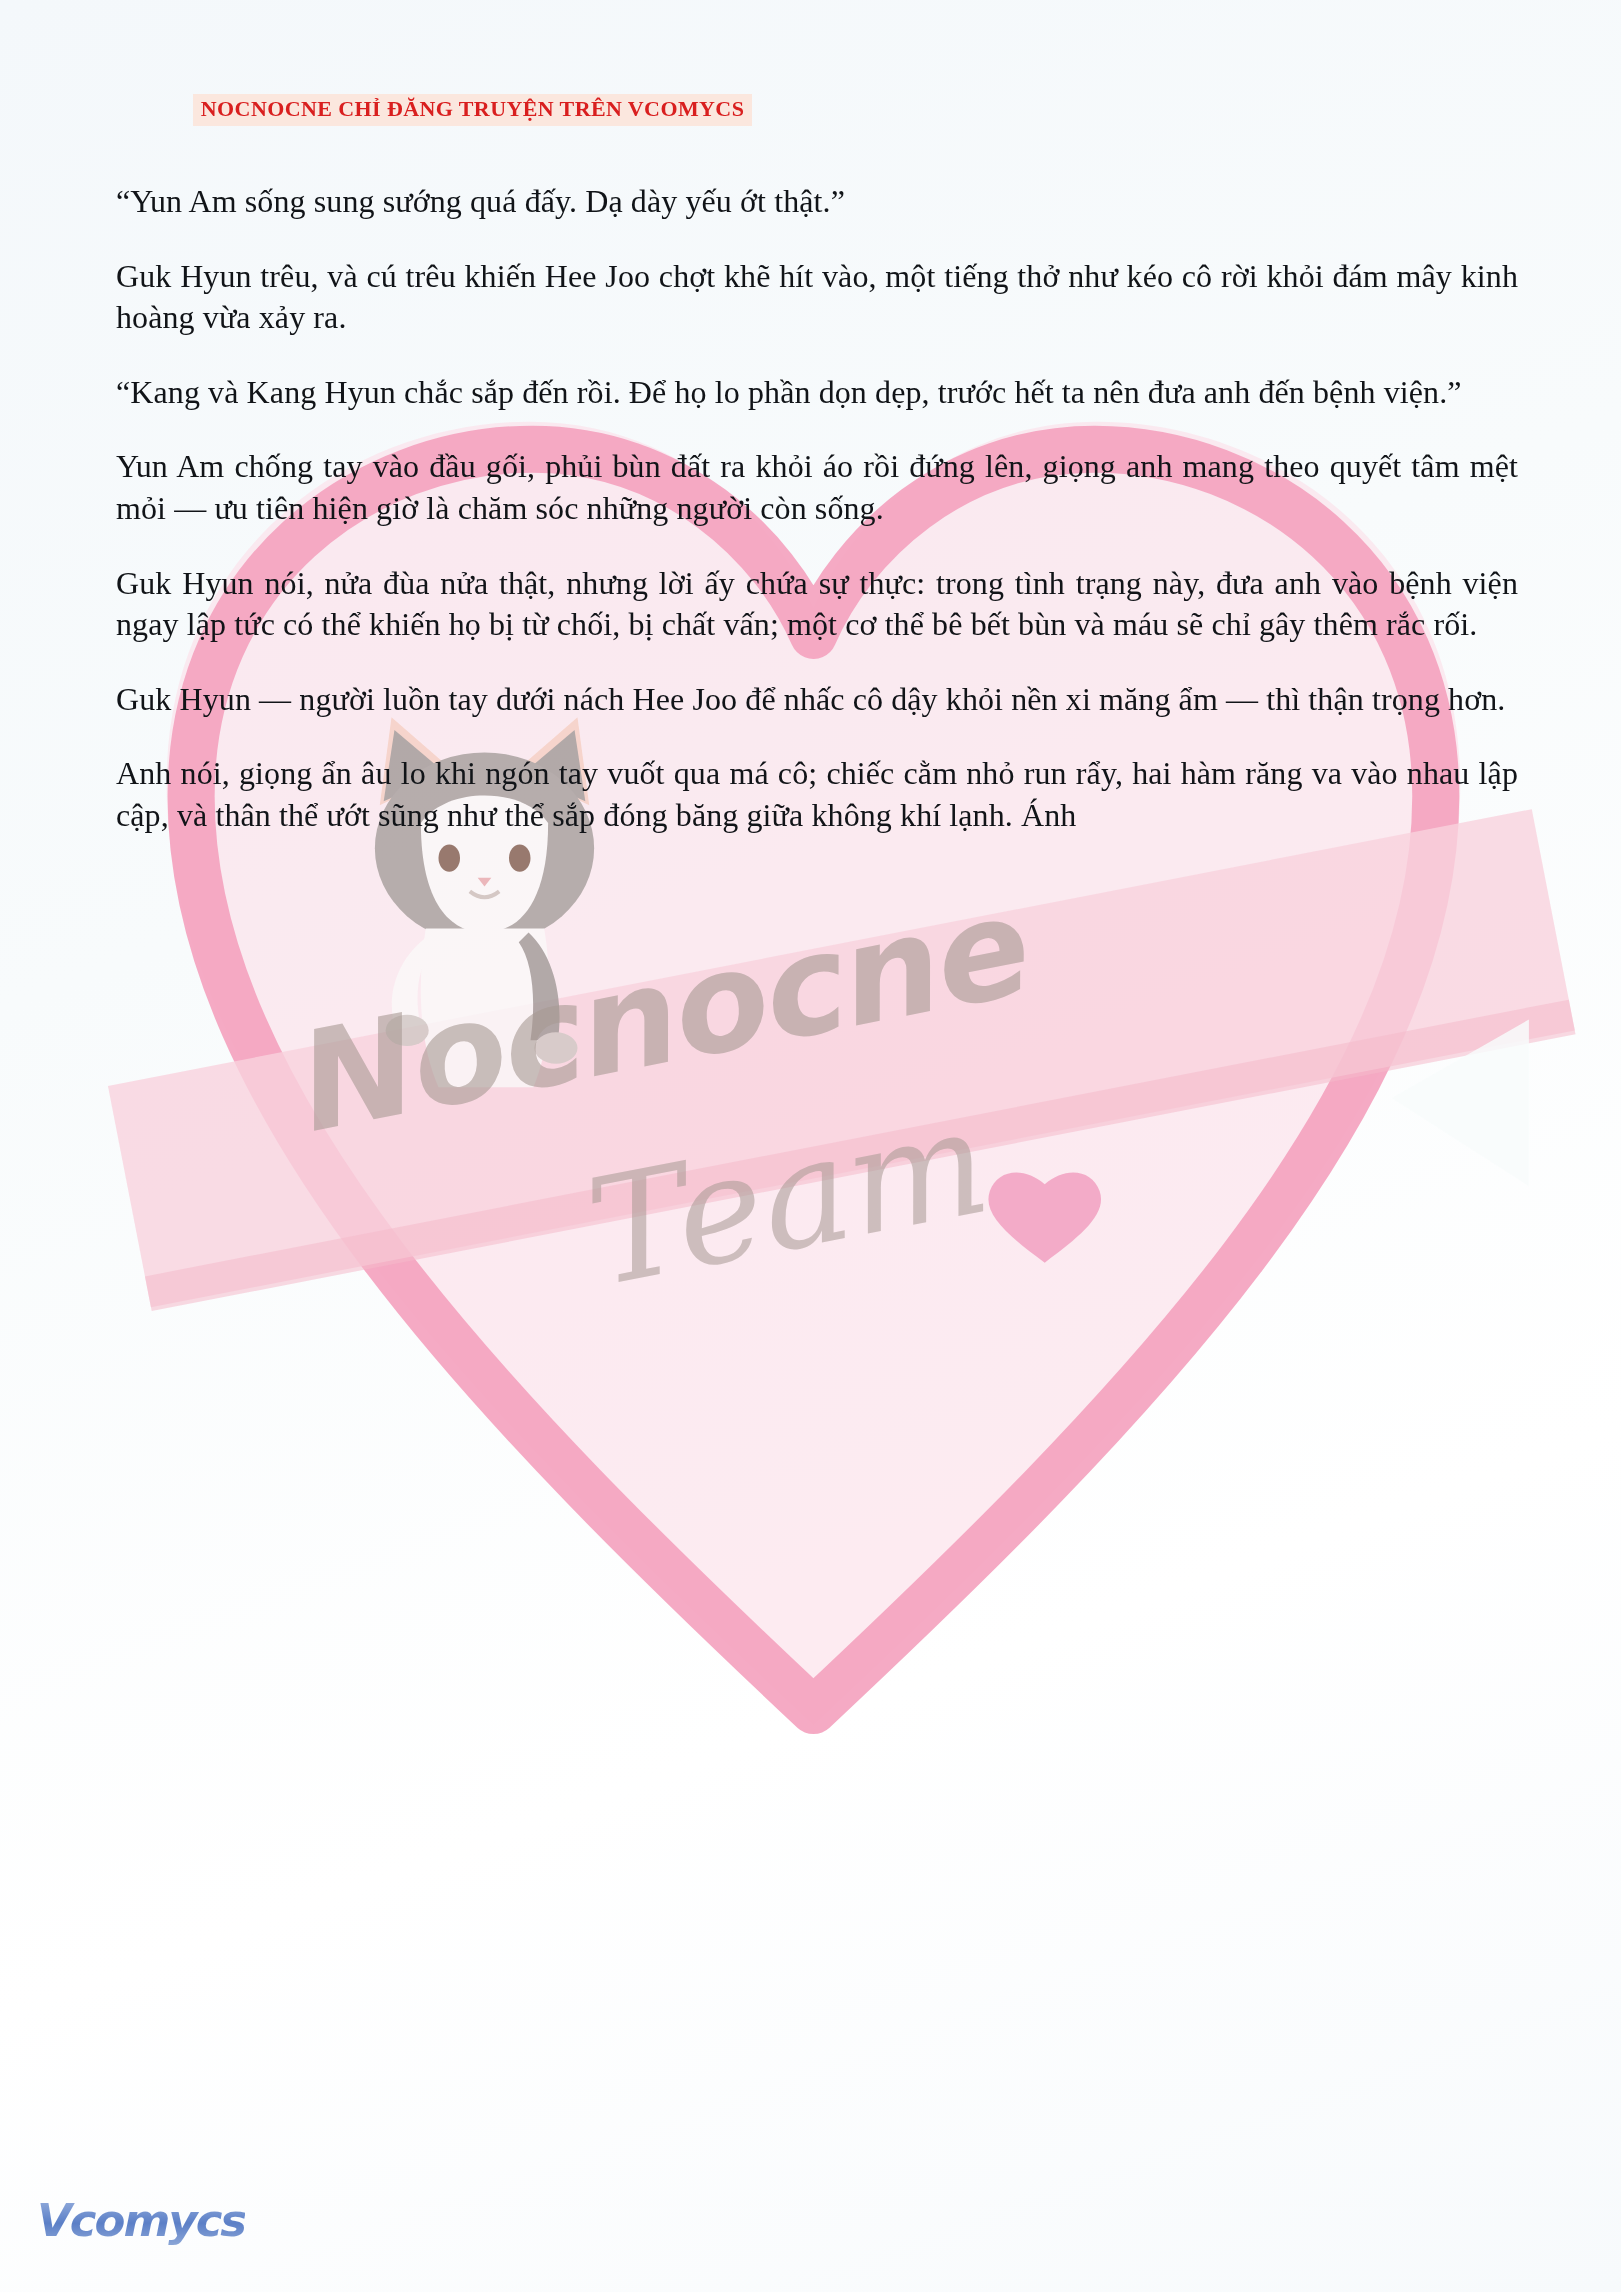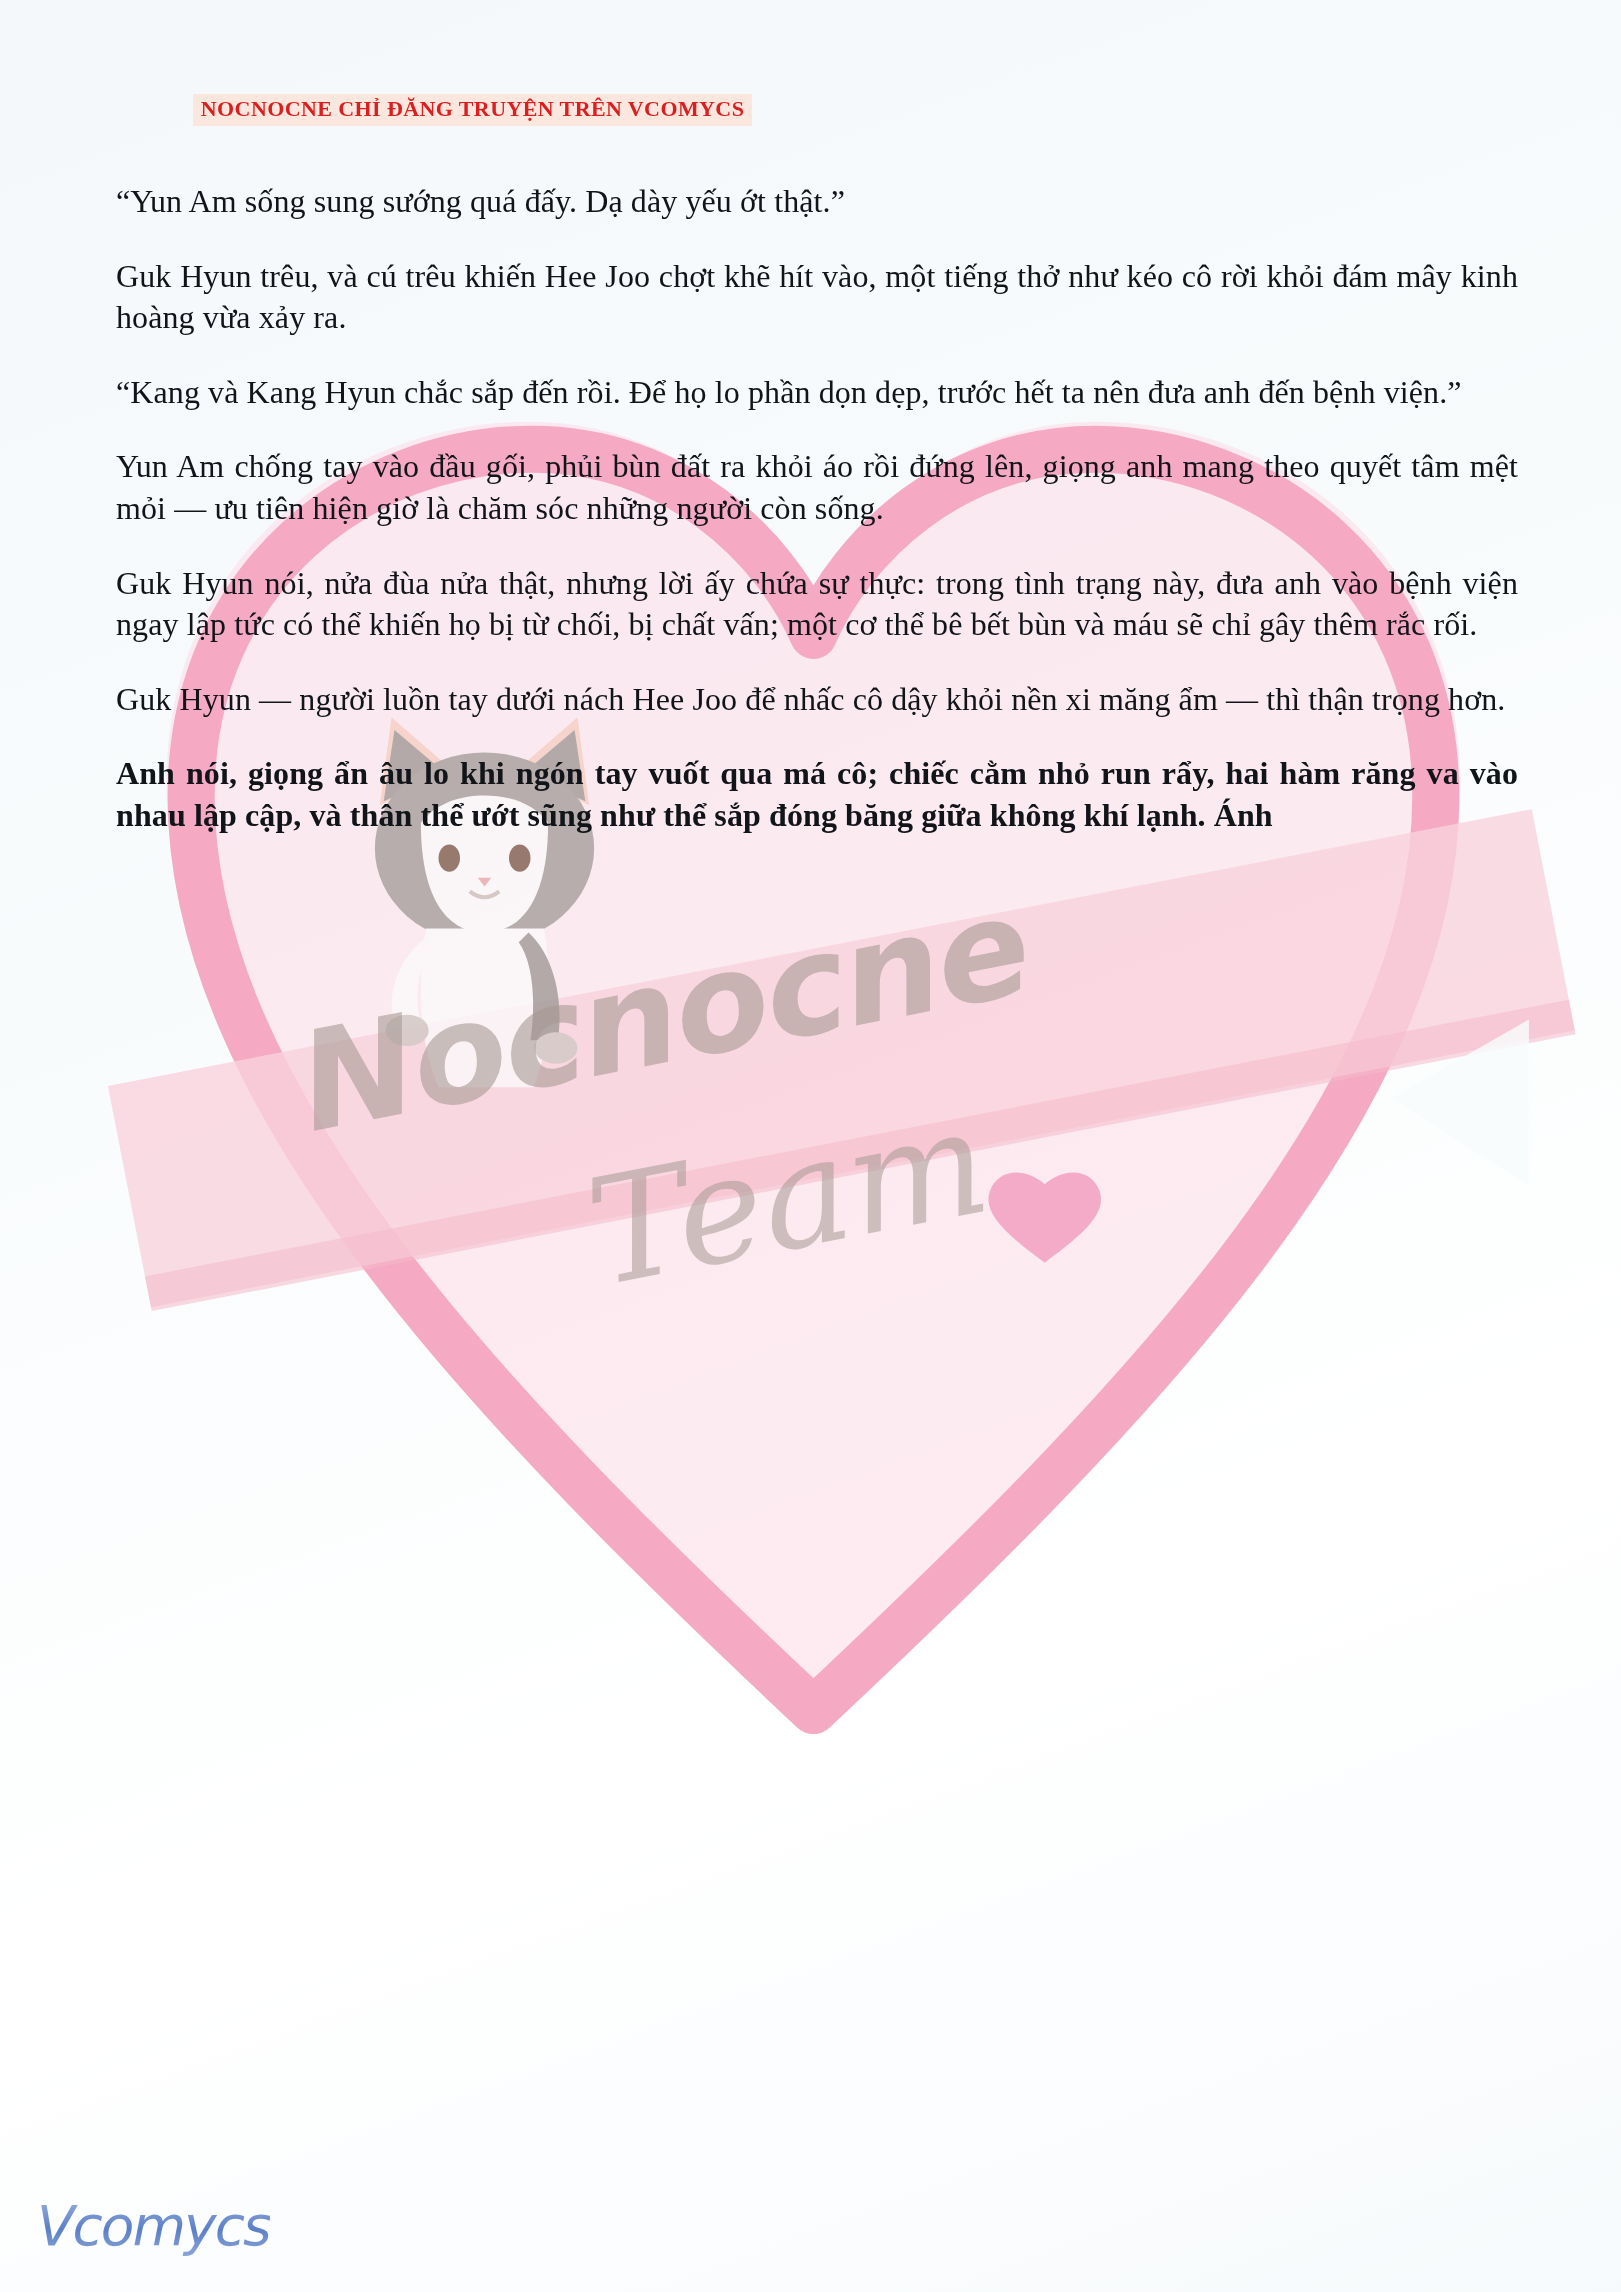--- a/index.html
+++ b/index.html
@@ -106,34 +106,34 @@
   .para {
     font-family: "Liberation Serif", serif;
     font-size: 32px;
     line-height: 1.30;
     color: #111418;
     text-align: justify;
     text-justify: inter-word;
     margin: 0 0 33px 0;
     letter-spacing: 0.1px;
   }
-  .para:last-child { margin-bottom: 0; font-weight: bold; }
+  .para:last-child { margin-bottom: 0; }
 
   
   .logo {
     position: absolute;
     left: 37px;
     top: 2194px;
     z-index: 4;
   }
   .logo-text {
     font-family: "DejaVu Sans", sans-serif;
-    font-weight: normal;
+    font-weight: bold;
     font-style: italic;
-    font-size: 55px;
+    font-size: 45px;
     letter-spacing: -2px;
     background: linear-gradient(180deg, #9fb6e0 0%, #5b7fc7 55%, #8fa9d8 100%);
     -webkit-background-clip: text;
     background-clip: text;
     color: transparent;
     white-space: nowrap;
   }
 </style>
 </head>
 <body>

